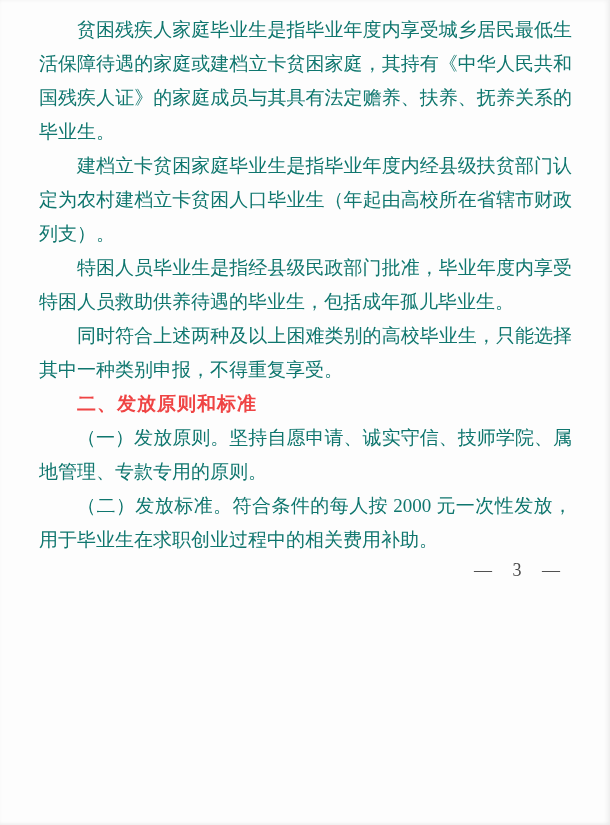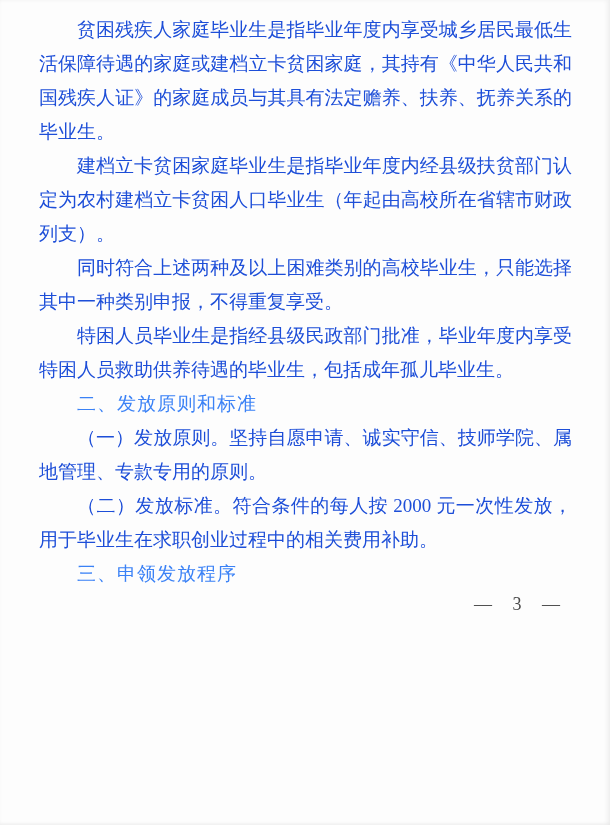--- a/index.html
+++ b/index.html
@@ -17,32 +17,32 @@
     overflow: hidden;
     box-shadow: inset -3px 0 4px rgba(0,0,0,0.05), inset 0 -2px 3px rgba(0,0,0,0.03);
   }
   .doc-body {
     padding: 13px 38px 0 39px;
   }
   .para {
     margin: 0;
     font-size: 19px;
     line-height: 34px;
-    color: #1d4ed8;
+    color: #0f766e;
     text-align: justify;
     text-justify: inter-character;
     text-indent: 2em;
     word-break: break-all;
   }
   .heading {
     margin: 0;
     font-size: 19px;
     line-height: 34px;
-    color: #3b82f6;
-    font-weight: normal;
+    color: #ef4444;
+    font-weight: bold;
     text-indent: 2em;
     font-family: "Liberation Sans", "DejaVu Sans", sans-serif;
     letter-spacing: 1px;
   }
   .page-footer {
     margin-top: 3px;
     padding-right: 42px;
     text-align: right;
   }
   .page-number {
@@ -52,23 +52,22 @@
     font-family: "Liberation Serif", "DejaVu Serif", serif;
   }
 </style>
 </head>
 <body>
 
 <div class="page">
   <main class="doc-body">
     <p class="para">贫困残疾人家庭毕业生是指毕业年度内享受城乡居民最低生活保障待遇的家庭或建档立卡贫困家庭，其持有《中华人民共和国残疾人证》的家庭成员与其具有法定赡养、扶养、抚养关系的毕业生。</p>
     <p class="para">建档立卡贫困家庭毕业生是指毕业年度内经县级扶贫部门认定为农村建档立卡贫困人口毕业生（年起由高校所在省辖市财政列支）。</p>
+    <p class="para">特困人员毕业生是指经县级民政部门批准，毕业年度内享受特困人员救助供养待遇的毕业生，包括成年孤儿毕业生。</p>
     <p class="para">同时符合上述两种及以上困难类别的高校毕业生，只能选择其中一种类别申报，不得重复享受。</p>
-    <p class="para">特困人员毕业生是指经县级民政部门批准，毕业年度内享受特困人员救助供养待遇的毕业生，包括成年孤儿毕业生。</p>
     <h2 class="heading">二、发放原则和标准</h2>
     <p class="para">（一）发放原则。坚持自愿申请、诚实守信、技师学院、属地管理、专款专用的原则。</p>
     <p class="para">（二）发放标准。符合条件的每人按 2000 元一次性发放，用于毕业生在求职创业过程中的相关费用补助。</p>
-    <h2 class="heading">三、申领发放程序</h2>
   </main>
   <footer class="page-footer">
     <span class="page-number">— 3 —</span>
   </footer>
 </div>
 
 </body></html>

